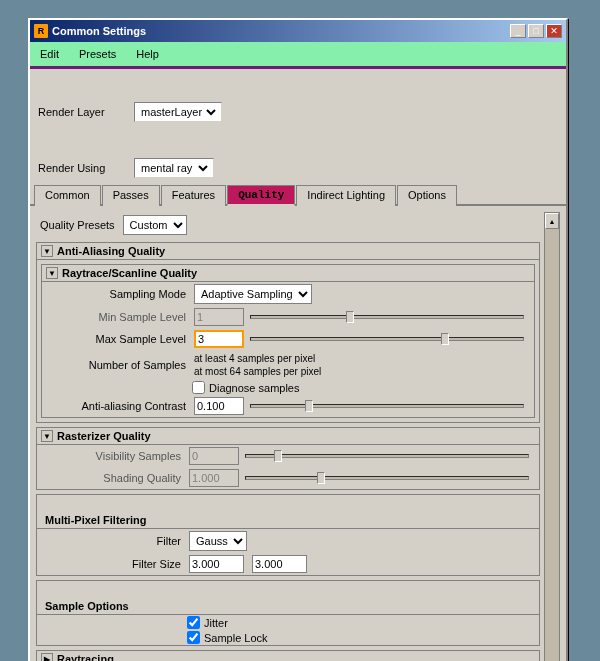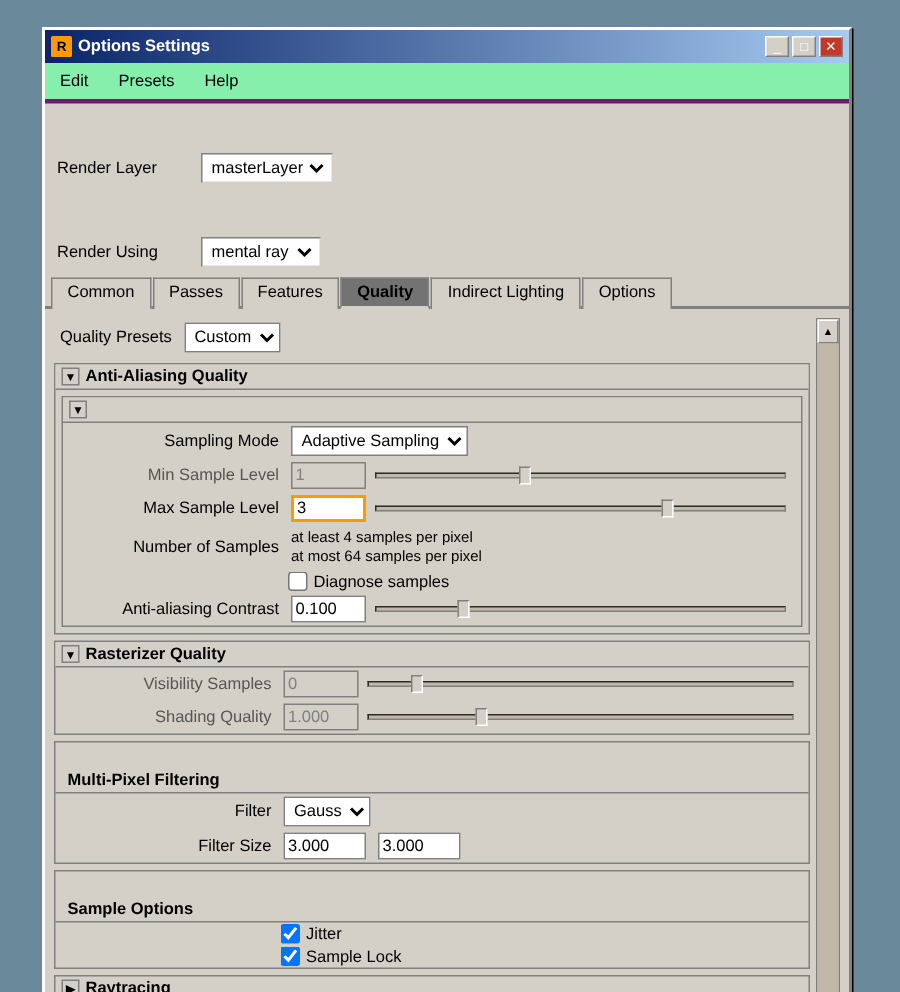--- a/index.html
+++ b/index.html
@@ -122,25 +122,26 @@
     .tab {
       padding: 3px 10px;
       background: #d4d0c8;
       border: 1px solid #808080;
       border-bottom: none;
       cursor: pointer;
       font-size: 11px;
       margin-bottom: -2px;
     }
     .tab.active {
-      background: #737373;
+      background: #be185d;
       border-color: #808080;
       border-bottom: 2px solid #d4d0c8;
       font-weight: bold;
       z-index: 1;
+      font-family: Liberation Mono, monospace;
     }
     .content-area {
       background: #d4d0c8;
       padding: 6px;
       display: flex;
       gap: 4px;
     }
     .main-content {
       flex: 1;
       overflow: hidden;
@@ -370,21 +371,21 @@
     }
   </style>
 </head>
 <body>
 
 <div class="window">
 
   <div class="title-bar">
     <div class="title-bar-left">
       <div class="title-icon">R</div>
-      <span class="title-text">Options Settings</span>
+      <span class="title-text">Common Settings</span>
     </div>
     <div class="title-buttons">
       <div class="title-btn">_</div>
       <div class="title-btn">□</div>
       <div class="title-btn close">✕</div>
     </div>
   </div>
 
   <div class="menu-bar">
     <span class="menu-item">Edit</span>
@@ -431,20 +432,21 @@
 
       <div class="section">
         <div class="section-header">
           <div class="section-toggle">▼</div>
           <span>Anti-Aliasing Quality</span>
         </div>
 
         <div class="subsection">
           <div class="subsection-header">
             <div class="section-toggle">▼</div>
+            <span>Raytrace/Scanline Quality</span>
           </div>
 
           <div class="field-row">
             <span class="field-label active">Sampling Mode</span>
             <select class="combo-select">
               <option>Adaptive Sampling</option>
             </select>
           </div>
 
           <div class="field-row">

